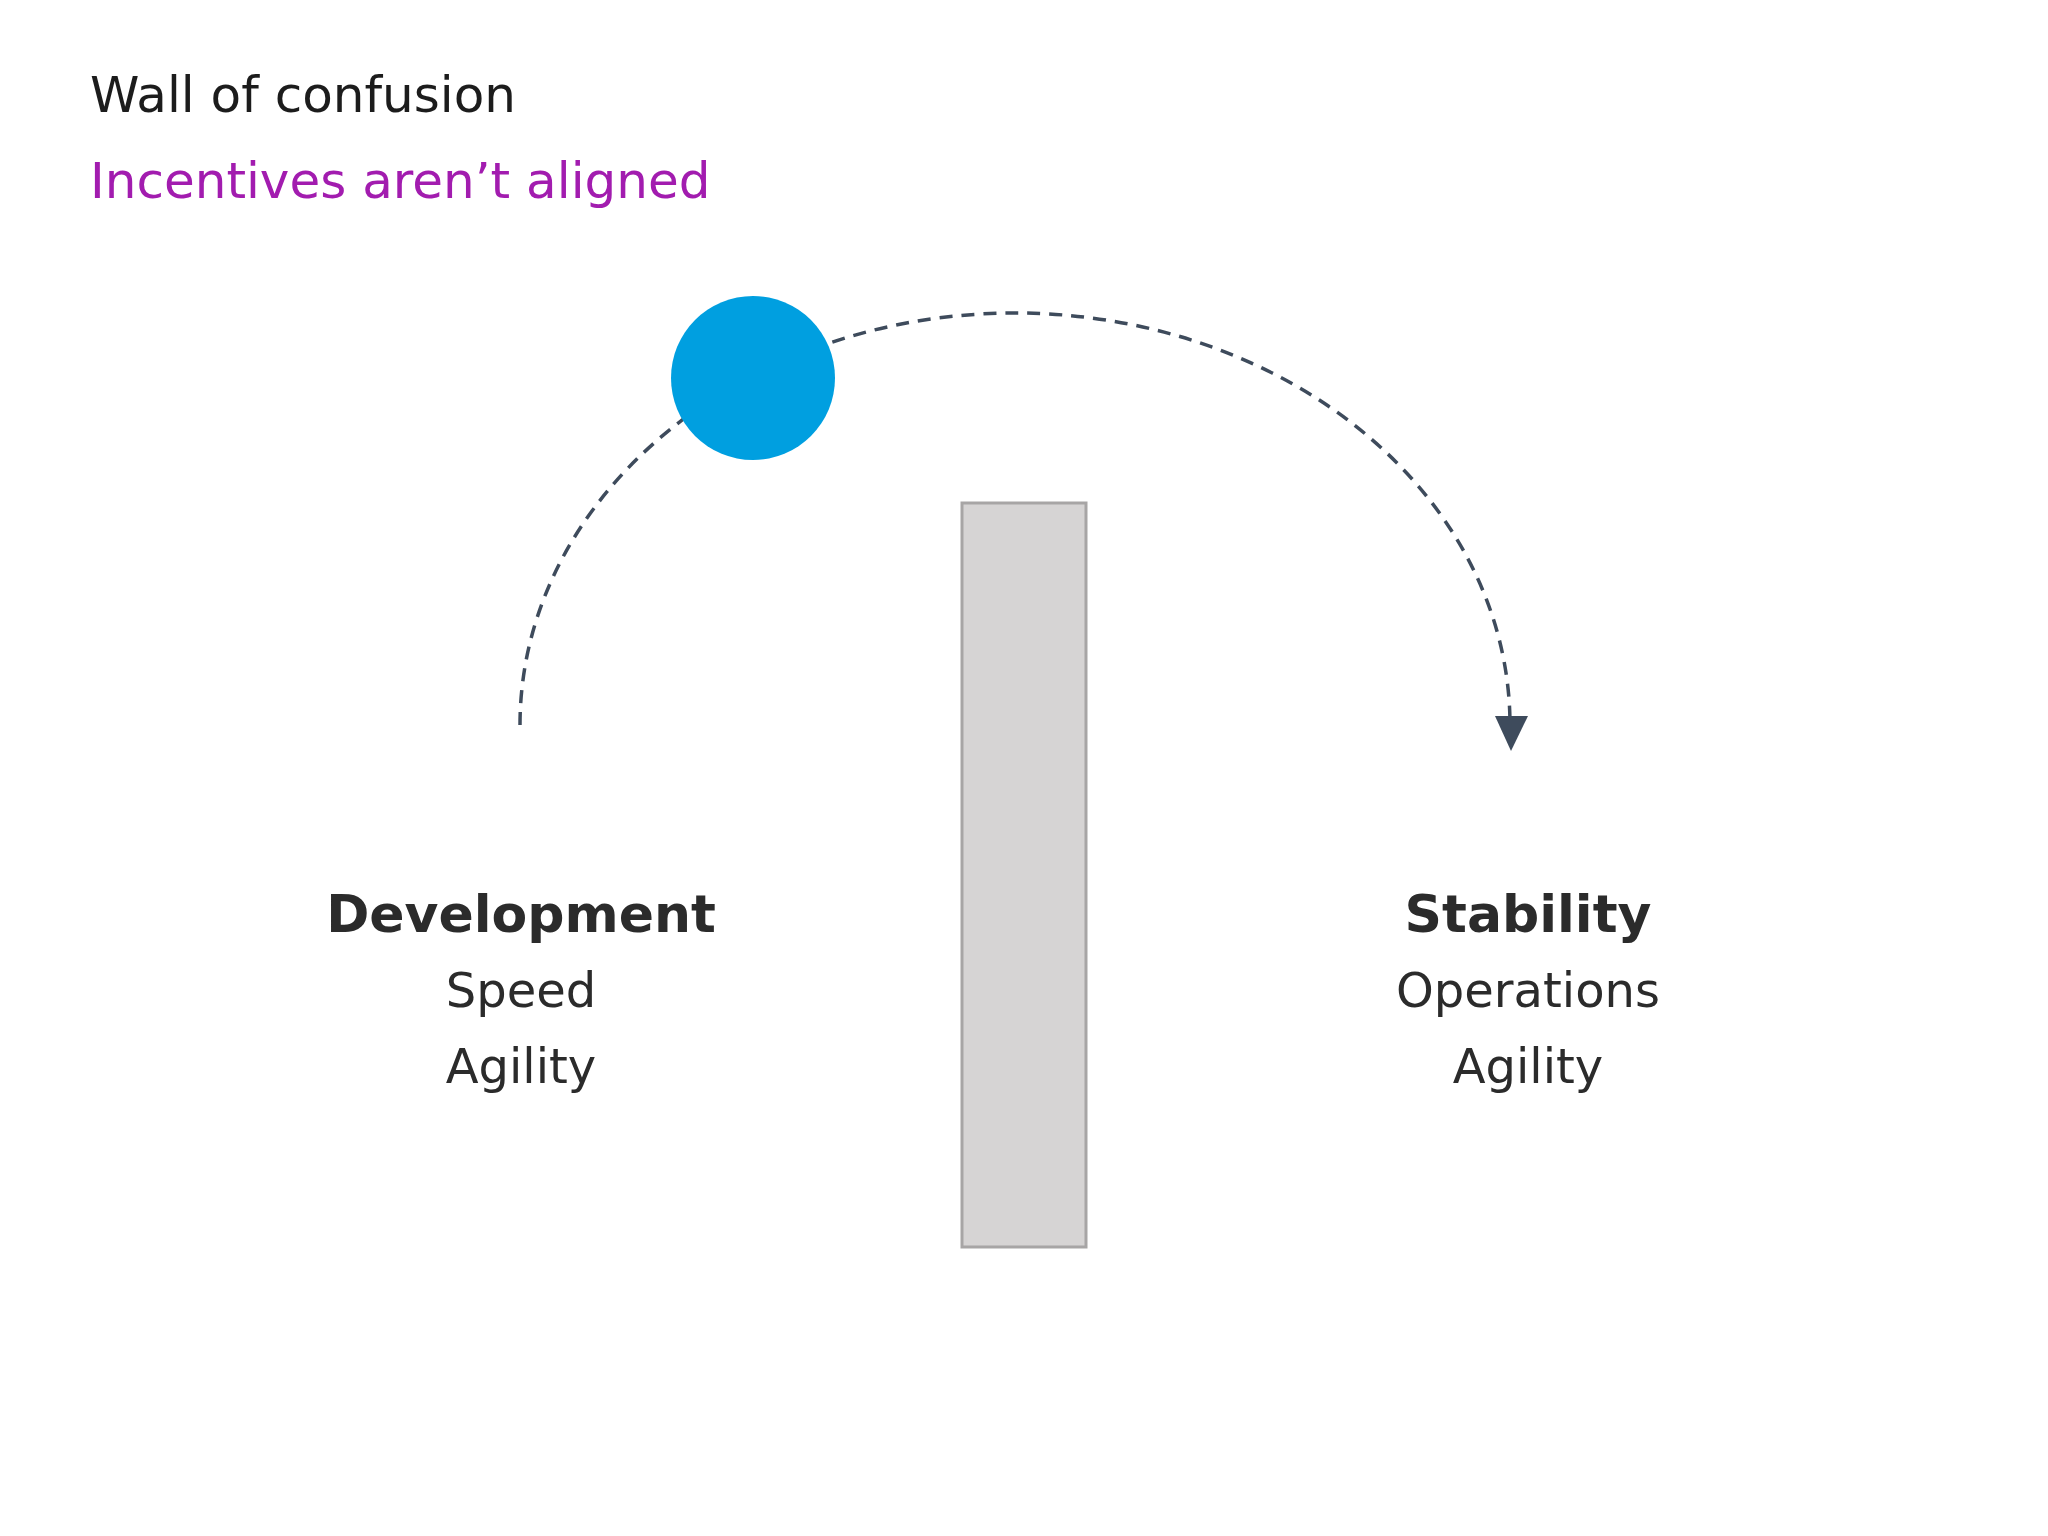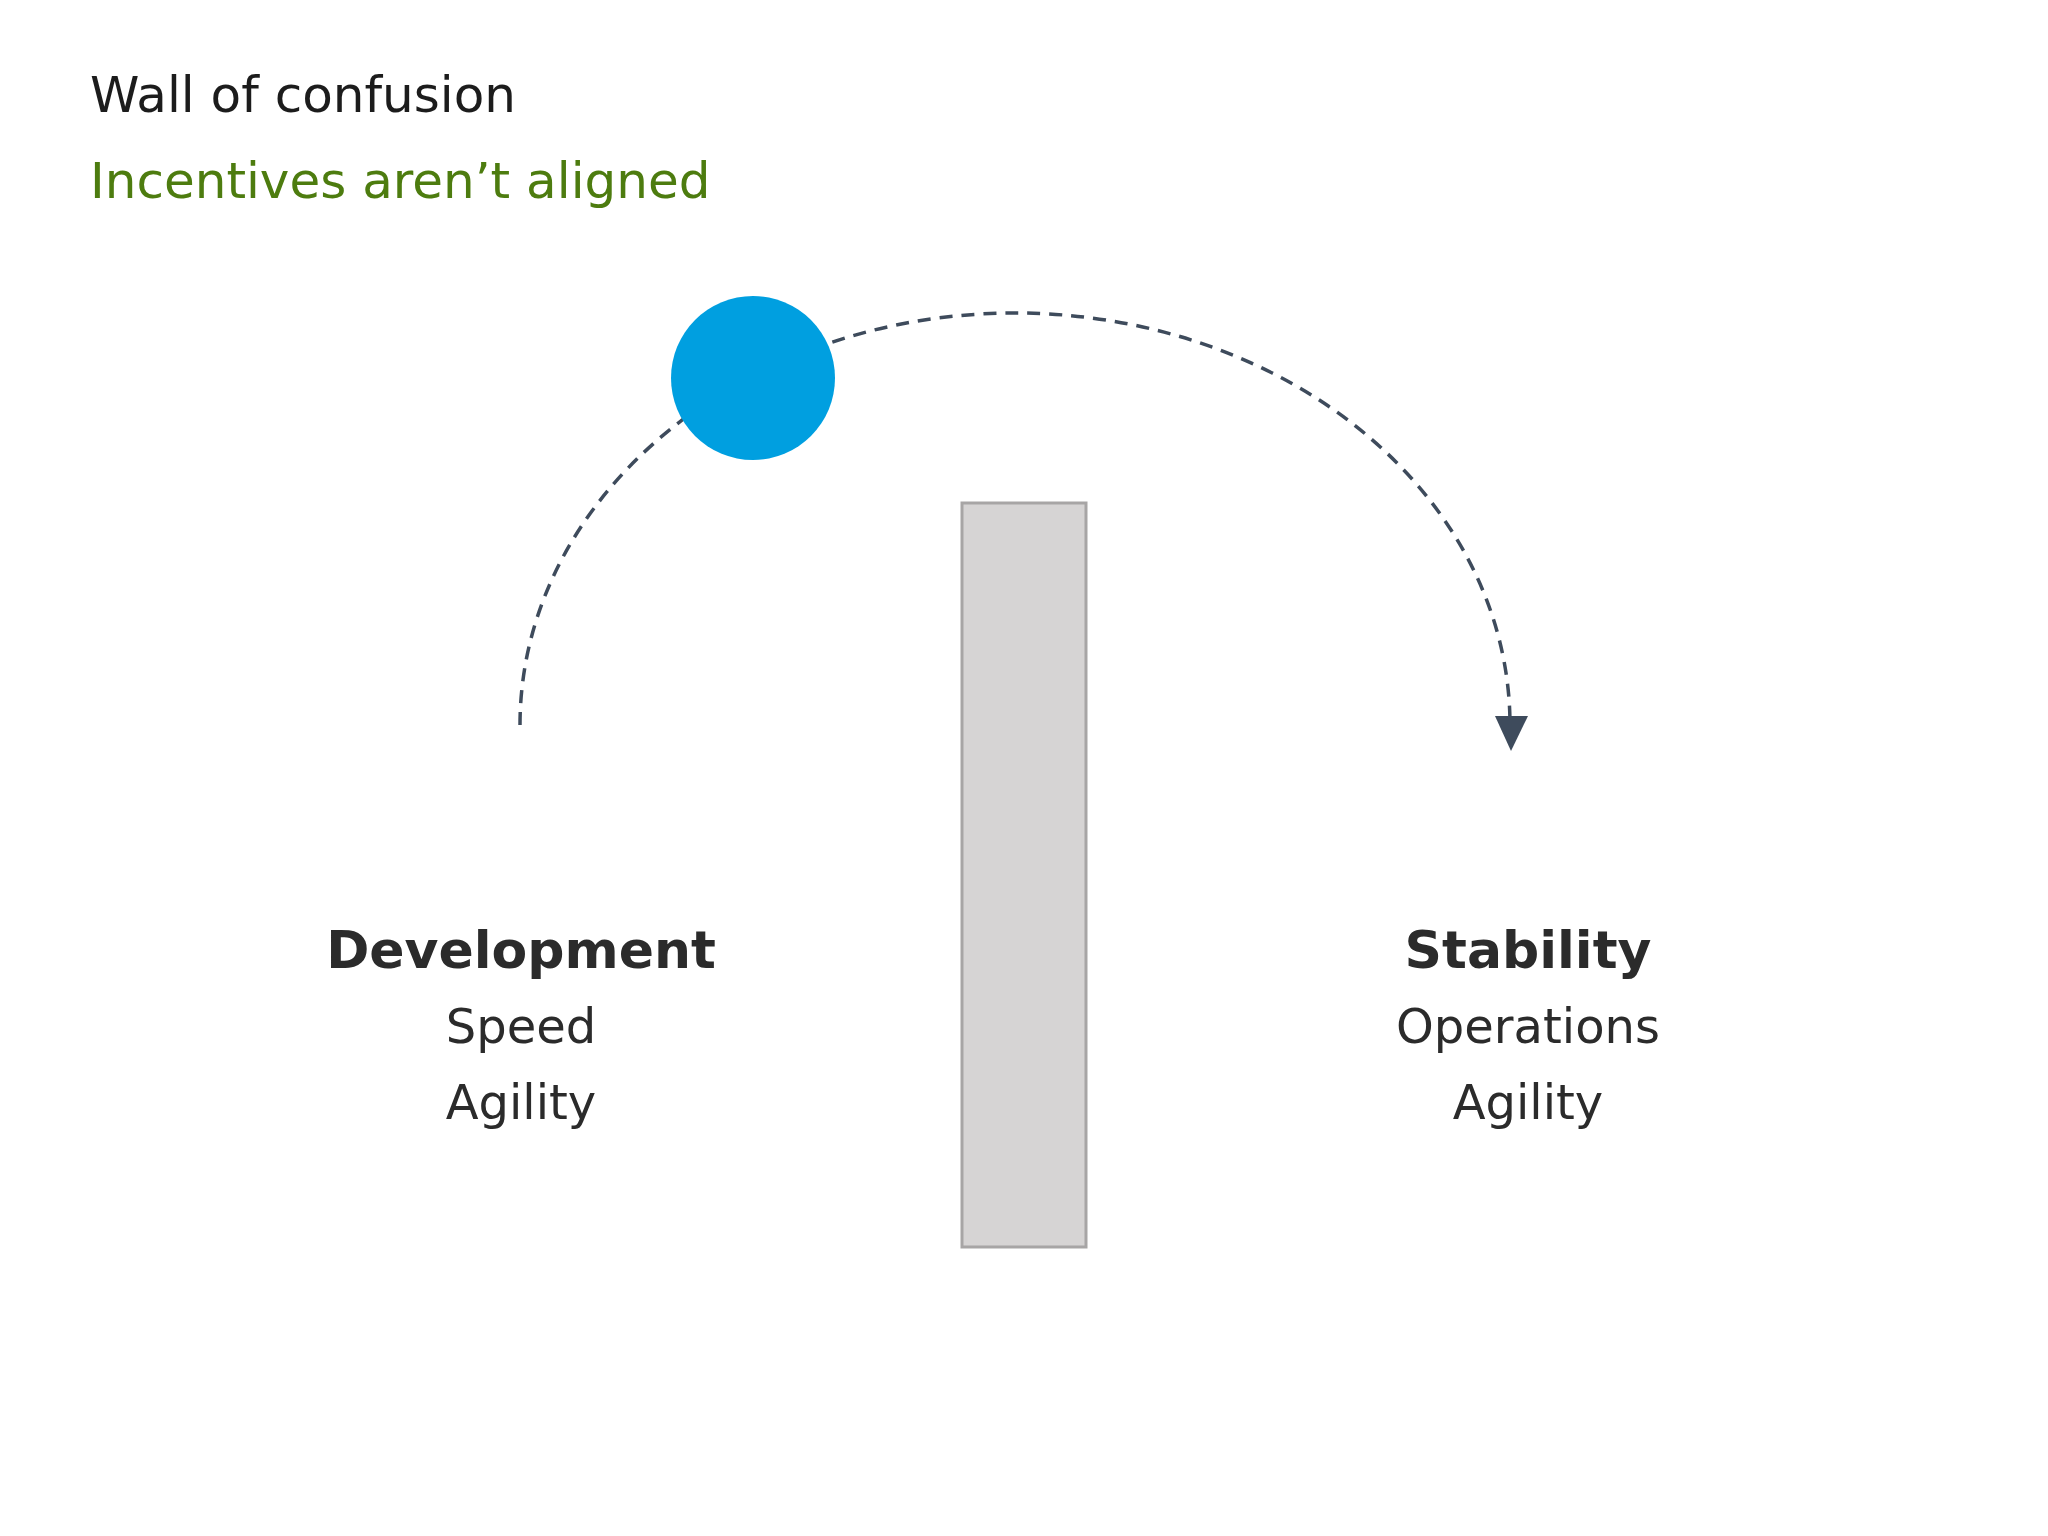--- a/index.html
+++ b/index.html
@@ -23,21 +23,21 @@
     line-height: 58px;
     color: #1c1c1c;
     white-space: nowrap;
   }
   .subtitle {
     position: absolute;
     left: 90px;
     top: 152px;
     font-size: 50px;
     line-height: 58px;
-    color: #4d7c0f;
+    color: #a21caf;
     white-space: nowrap;
   }
   .diagram-svg {
     position: absolute;
     left: 0;
     top: 0;
   }
   .label-group {
     position: absolute;
     top: 876px;
@@ -45,21 +45,20 @@
     text-align: center;
     color: #2b2b2b;
     white-space: nowrap;
   }
   .label-group.left  { left: 521px; }
   .label-group.right { left: 1528px; }
   .group-heading {
     font-size: 52px;
     font-weight: bold;
     line-height: 76px;
-    margin-top: 36px;
   }
   .group-item {
     font-size: 48px;
     line-height: 76px;
   }
 </style>
 </head>
 <body>
 
 <div class="slide">

